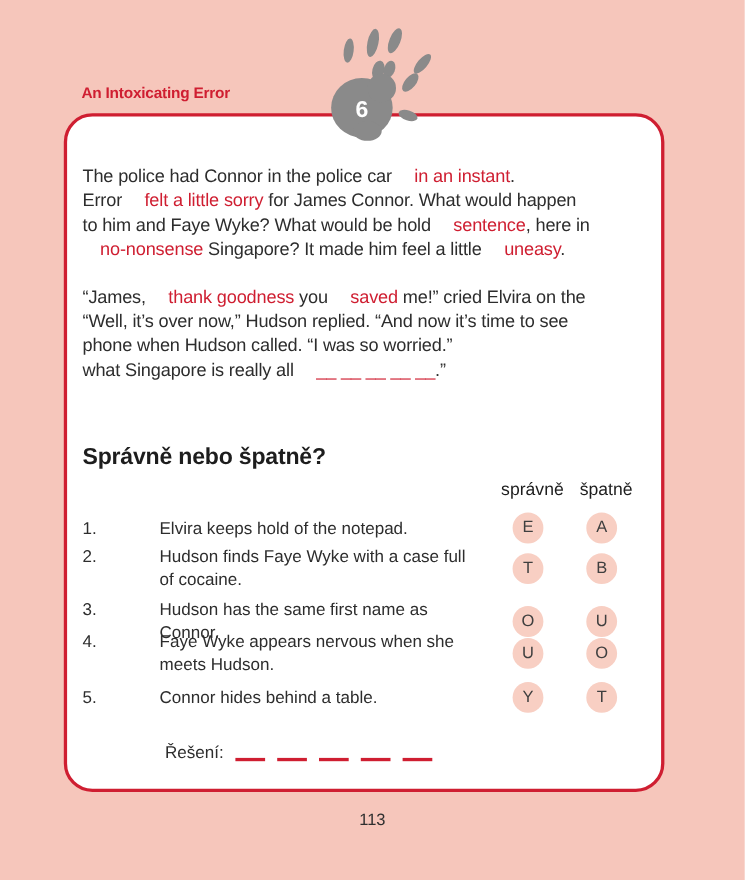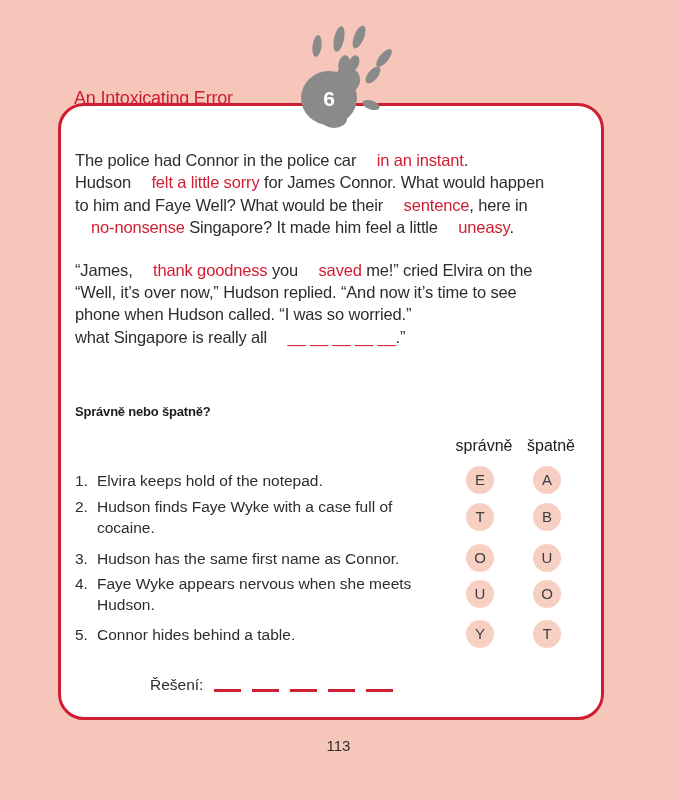--- a/index.html
+++ b/index.html
@@ -13,59 +13,59 @@
   *{box-sizing:border-box;margin:0;padding:0;}
   html,body{width:677px;height:800px;}
   body{
     position:relative;
     background:var(--bg);
     font-family:"Liberation Sans", sans-serif;
     color:var(--dark);
     overflow:hidden;
   }
   .page-title{
-    position:absolute;left:74px;top:88px;
-    font-size:18px;font-weight:normal;color:var(--red);
+    position:absolute;left:74px;top:76px;
+    font-size:14px;font-weight:bold;color:var(--red);
     letter-spacing:-0.2px;
   }
   .card{
     position:absolute;left:58px;top:103px;
     width:546px;height:617px;
     background:var(--card);
     border:3px solid var(--red);
     border-radius:26px;
   }
   .hand{position:absolute;left:296px;top:18px;width:106px;height:122px;z-index:5;}
   .story{
     position:absolute;left:75px;top:149px;width:516px;
     font-size:16.5px;line-height:22.4px;color:var(--dark);
     letter-spacing:-0.15px;
   }
   .story .para + .para{margin-top:20px;}
   .story .line{white-space:nowrap;}
   .red{color:var(--red);padding-left:16px;}
   .ex-heading{
     position:absolute;left:75px;top:404px;
-    font-size:13px;font-weight:bold;color:#1d1d1d;
+    font-size:21px;font-weight:bold;color:#1d1d1d;
     letter-spacing:-0.2px;
   }
   .col-label{
     position:absolute;top:437px;transform:translateX(-50%);
     font-size:16px;font-weight:normal;color:#1d1d1d;white-space:nowrap;
   }
   #col-true{left:484px;}
   #col-false{left:551px;}
   .item{
     position:absolute;left:75px;width:505px;
     display:flex;align-items:center;
     font-size:15.5px;line-height:21px;color:var(--dark);
   }
   .item .lead{display:flex;align-items:flex-start;width:360px;flex:none;}
   .item .num{width:22px;flex:none;}
-  .item .txt{width:338px;}
+  .item .txt{width:338px;margin-left:48px;}
   .circle{
     width:28px;height:28px;border-radius:50%;
     background:var(--circle);color:#3f3f3f;
     font-size:15px;line-height:28px;text-align:center;flex:none;
   }
   .circle.c1{margin-left:31px;}
   .circle.c2{margin-left:39px;}
   .solution{
     position:absolute;left:150px;top:676px;
     display:flex;align-items:flex-end;
@@ -100,22 +100,22 @@
     <ellipse cx="33" cy="80" rx="28" ry="27"></ellipse>
     <ellipse cx="51" cy="62" rx="13" ry="13"></ellipse>
     <ellipse cx="38" cy="101" rx="13" ry="9"></ellipse>
   </g>
   <text x="33" y="88" text-anchor="middle" font-size="21" font-weight="bold" fill="#ffffff" font-family="Liberation Sans, sans-serif">6</text>
 </svg>
 
 <div class="story" id="story">
     <div class="para">
       <div class="line"><span>The police had Connor in the police car </span><span class="red">in an instant</span><span>.</span></div>
-      <div class="line"><span>Hudson </span><span class="red">felt a little sorry</span><span> for James Connor. What would happen</span></div>
-      <div class="line"><span>to him and Faye Well? What would be their </span><span class="red">sentence</span><span>, here in</span></div>
+      <div class="line"><span>Error </span><span class="red">felt a little sorry</span><span> for James Connor. What would happen</span></div>
+      <div class="line"><span>to him and Faye Wyke? What would be hold </span><span class="red">sentence</span><span>, here in</span></div>
       <div class="line"><span class="red">no-nonsense</span><span> Singapore? It made him feel a little </span><span class="red">uneasy</span><span>.</span></div>
     </div>
     <div class="para">
       <div class="line"><span>“James, </span><span class="red">thank goodness</span><span> you </span><span class="red">saved</span><span> me!” cried Elvira on the</span></div>
       <div class="line"><span>“Well, it’s over now,” Hudson replied. “And now it’s time to see</span></div>
       <div class="line"><span>phone when Hudson called. “I was so worried.”</span></div>
       <div class="line"><span>what Singapore is really all </span><span class="red">__ __ __ __ __</span><span>.”</span></div>
     </div>
   </div>
 

